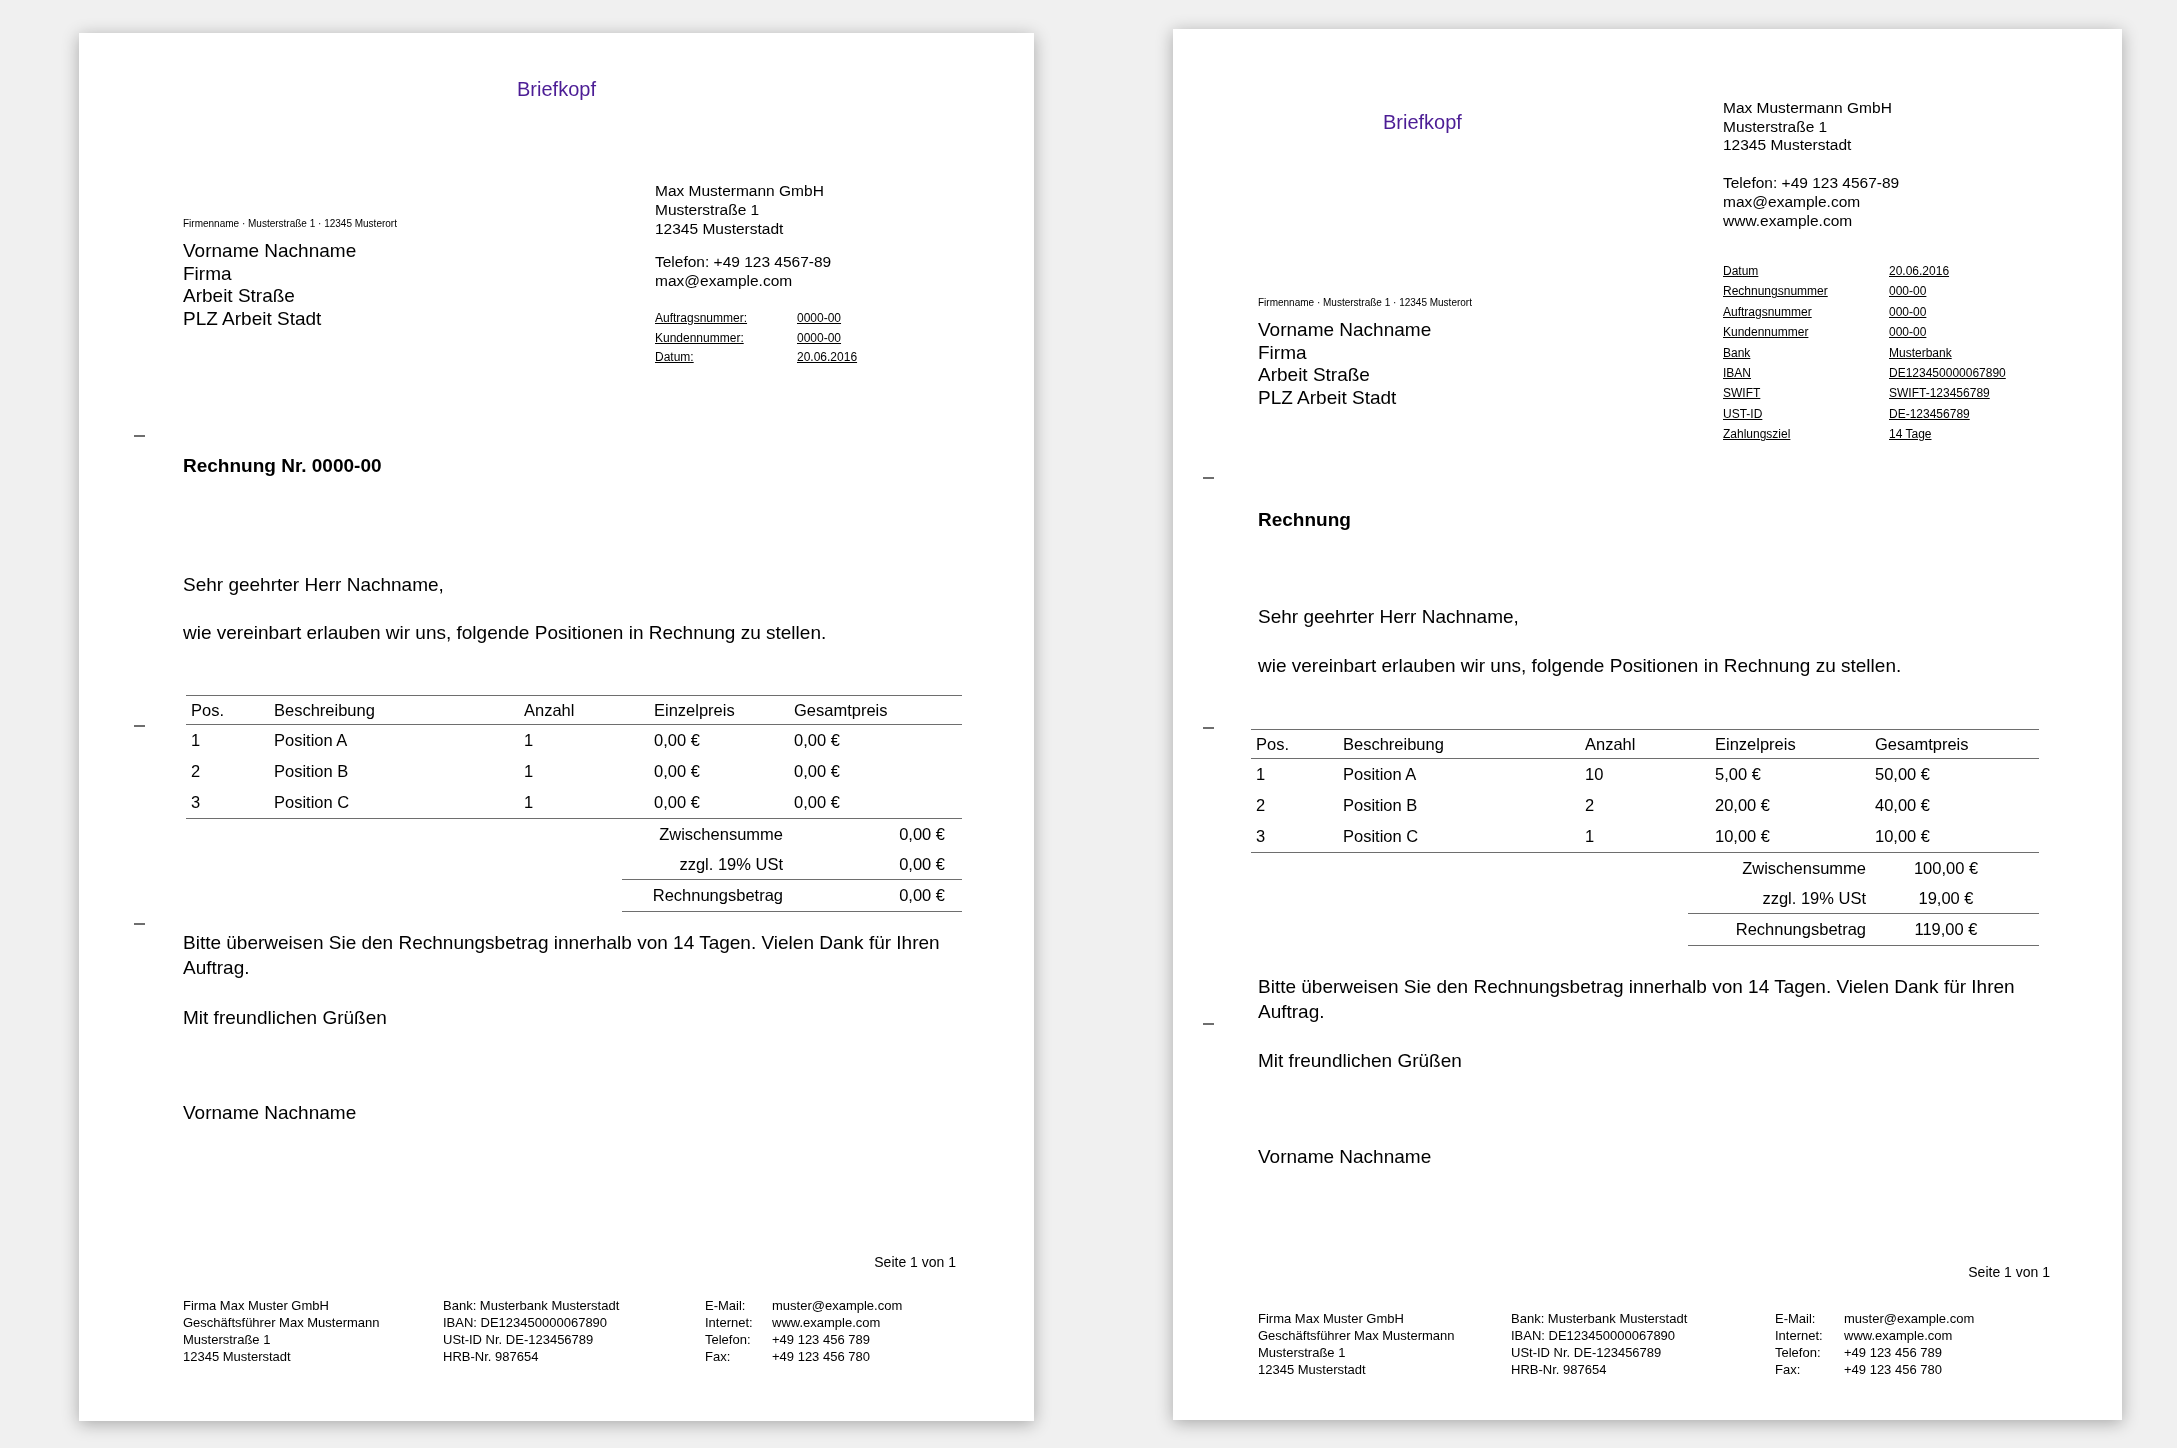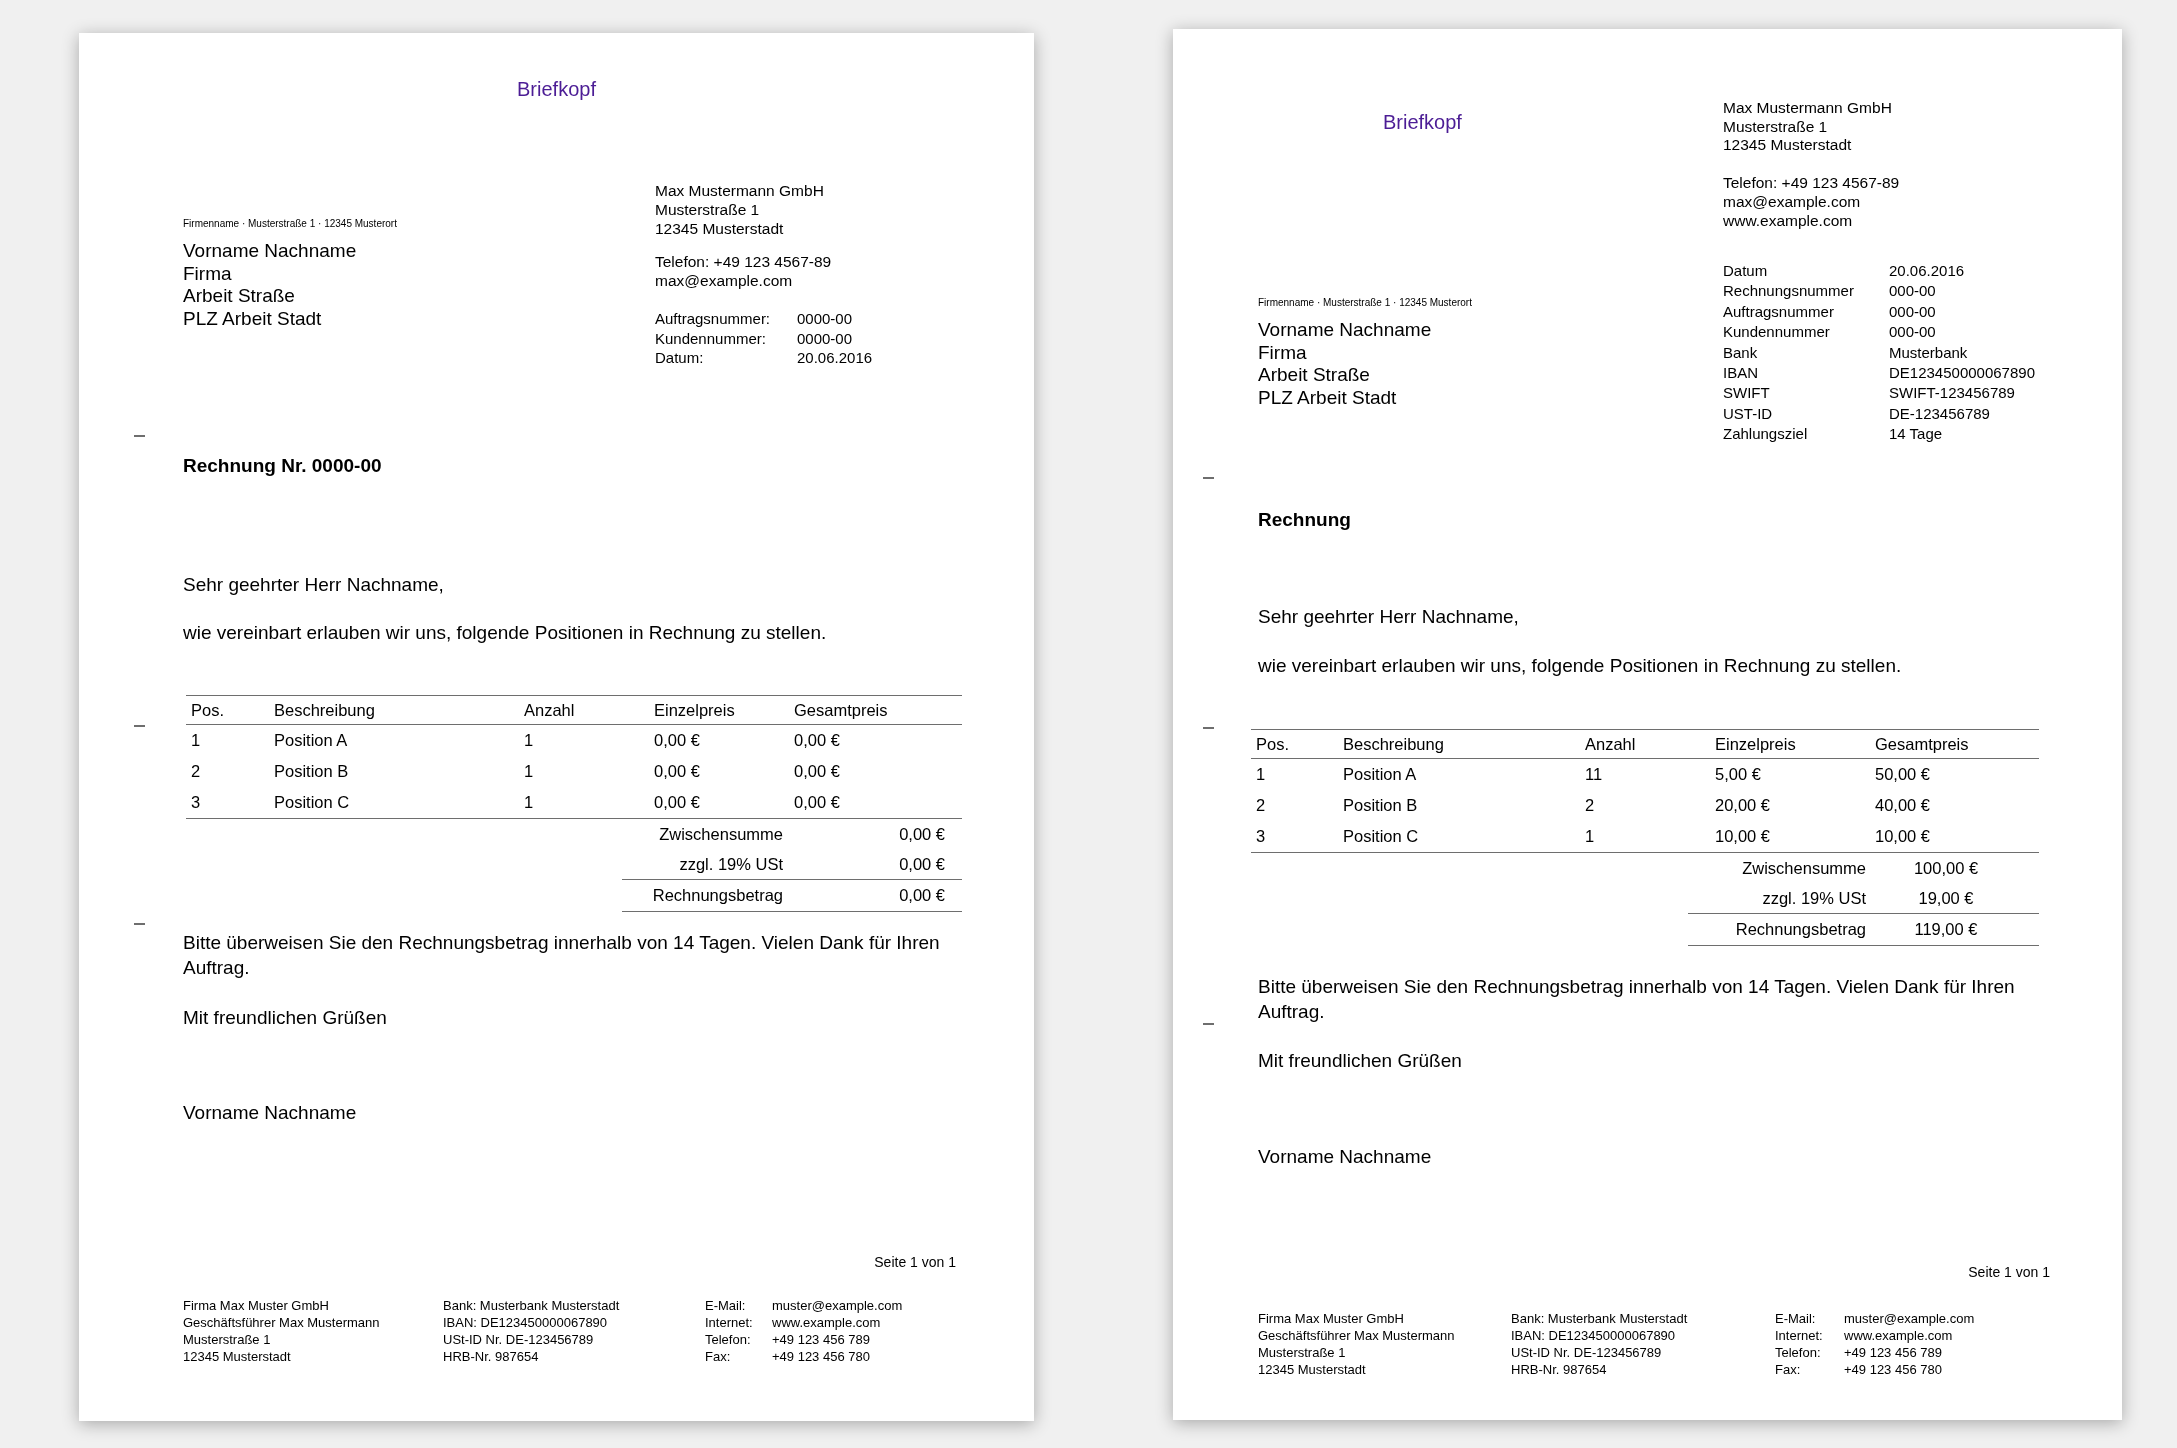--- a/index.html
+++ b/index.html
@@ -19,21 +19,21 @@
   .abs { position:absolute; }
   .watermark { color:#4c1d95; font-size:20px; }
   .small  { font-size:10px; }
   .body19 { font-size:19px; }
   .bold   { font-weight:bold; }
   .info   { font-size:15.5px; }
   .addr   { line-height:22.5px; }
   .fold { position:absolute; width:11px; height:1.5px; background:#6e6e6e; }
 
   
-  .meta-grid { display:grid; font-size:15px; }
+  .meta-grid { display:grid; font-size:12px;text-decoration:underline; }
   #page-left  .meta-grid { grid-template-columns:142px auto; line-height:19.5px; }
   #page-right .meta-grid { grid-template-columns:166px auto; line-height:20.4px; }
 
   
   .inv-table { position:absolute; font-size:16.5px; }
   .inv-row { display:grid; align-items:center; }
   #page-left  .inv-row { grid-template-columns:80px 258px 130px 140px 168px; width:776px; }
   #page-right .inv-row { grid-template-columns:84px 250px 130px 160px 164px; width:788px; }
   .col-pos  { padding-left:5px; }
   .col-desc { padding-left:8px; }
@@ -243,21 +243,21 @@
     <div class="inv-row header-row">
       <div class="col-pos">Pos.</div>
       <div class="col-desc">Beschreibung</div>
       <div class="col-qty">Anzahl</div>
       <div class="col-unit">Einzelpreis</div>
       <div class="col-total">Gesamtpreis</div>
     </div>
     <div class="inv-row data-row">
       <div class="col-pos">1</div>
       <div class="col-desc">Position A</div>
-      <div class="col-qty">11</div>
+      <div class="col-qty">10</div>
       <div class="col-unit">5,00 €</div>
       <div class="col-total">50,00 €</div>
     </div>
     <div class="inv-row data-row">
       <div class="col-pos">2</div>
       <div class="col-desc">Position B</div>
       <div class="col-qty">2</div>
       <div class="col-unit">20,00 €</div>
       <div class="col-total">40,00 €</div>
     </div>

